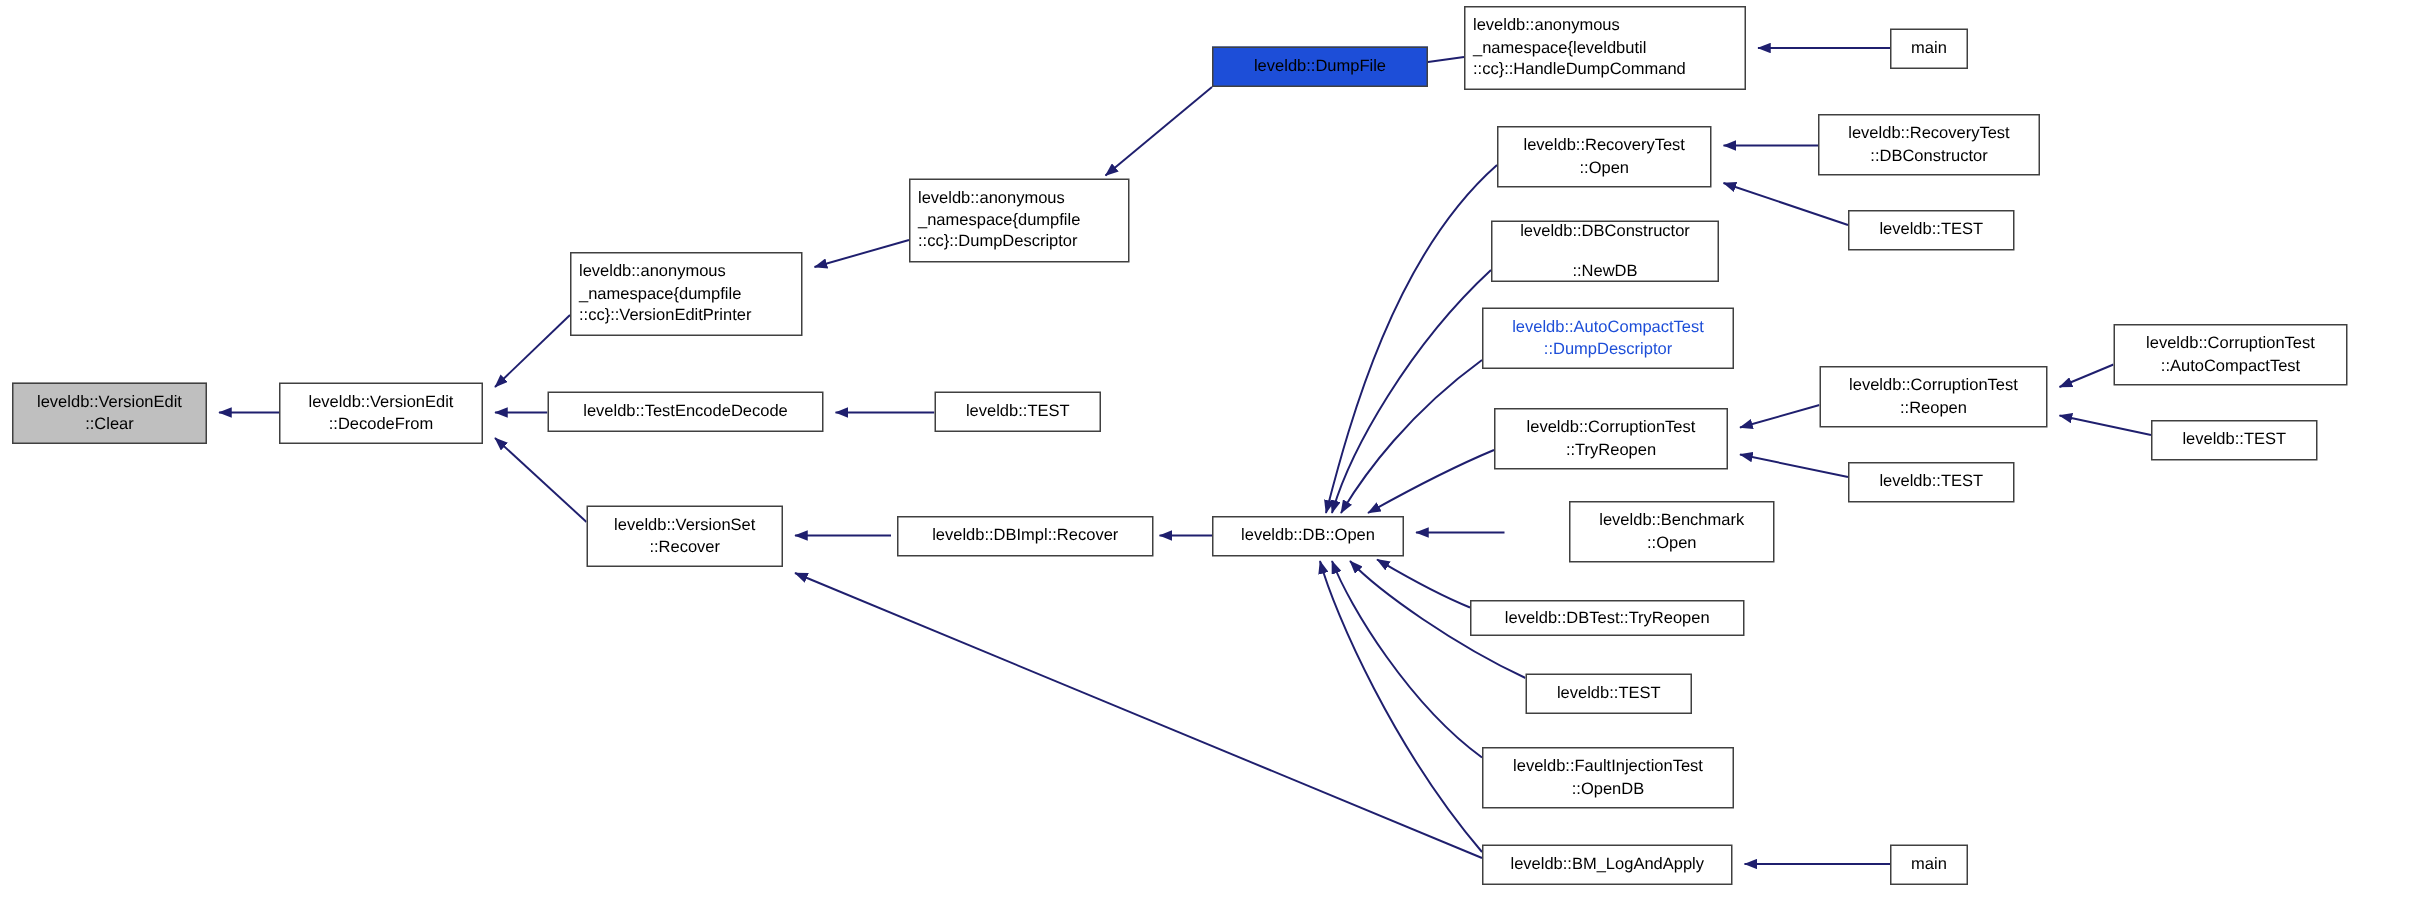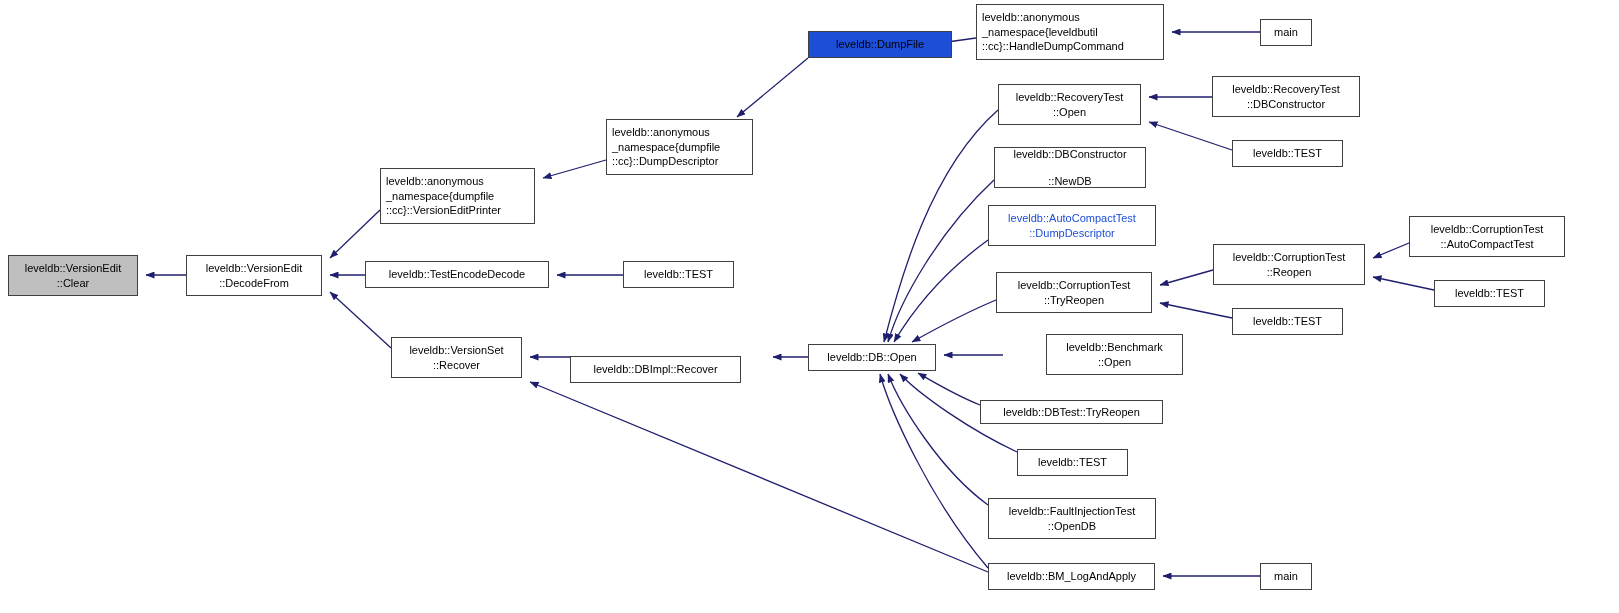--- a/index.html
+++ b/index.html
@@ -92,21 +92,21 @@
         <path d="M1260,576 L1163,576" fill="none" stroke="#1f1f6e" stroke-width="1.3" marker-end="url(#arrowhead)"></path>
       </g>
   </svg>
   <div id="node-layer">
       <div class="node highlight" style="left: 8px; top: 255px; width: 130px; height: 41px; border-color: rgb(64, 64, 64); background: rgb(191, 191, 191); color: rgb(0, 0, 0);"><span class="ln">leveldb::VersionEdit</span><span class="ln">::Clear</span></div>
       <div class="node" style="left: 186px; top: 255px; width: 136px; height: 41px; border-color: rgb(64, 64, 64); background: rgb(255, 255, 255); color: rgb(0, 0, 0);"><span class="ln">leveldb::VersionEdit</span><span class="ln">::DecodeFrom</span></div>
       <div class="node leftalign" style="left: 380px; top: 168px; width: 155px; height: 56px; border-color: rgb(64, 64, 64); background: rgb(255, 255, 255); color: rgb(0, 0, 0);"><span class="ln">leveldb::anonymous</span><span class="ln">_namespace{dumpfile</span><span class="ln">::cc}::VersionEditPrinter</span></div>
       <div class="node" style="left: 365px; top: 261px; width: 184px; height: 27px; border-color: rgb(64, 64, 64); background: rgb(255, 255, 255); color: rgb(0, 0, 0);"><span class="ln">leveldb::TestEncodeDecode</span></div>
       <div class="node" style="left: 623px; top: 261px; width: 111px; height: 27px; border-color: rgb(64, 64, 64); background: rgb(255, 255, 255); color: rgb(0, 0, 0);"><span class="ln">leveldb::TEST</span></div>
       <div class="node" style="left: 391px; top: 337px; width: 131px; height: 41px; border-color: rgb(64, 64, 64); background: rgb(255, 255, 255); color: rgb(0, 0, 0);"><span class="ln">leveldb::VersionSet</span><span class="ln">::Recover</span></div>
-      <div class="node" style="left: 570px; top: 344px; width: 171px; height: 27px; border-color: rgb(64, 64, 64); background: rgb(255, 255, 255); color: rgb(0, 0, 0); margin-top: 12px;"><span class="ln">leveldb::DBImpl::Recover</span></div>
+      <div class="node" style="left: 598px; top: 344px; width: 171px; height: 27px; border-color: rgb(64, 64, 64); background: rgb(255, 255, 255); color: rgb(0, 0, 0);"><span class="ln">leveldb::DBImpl::Recover</span></div>
       <div class="node" style="left: 808px; top: 344px; width: 128px; height: 27px; border-color: rgb(64, 64, 64); background: rgb(255, 255, 255); color: rgb(0, 0, 0);"><span class="ln">leveldb::DB::Open</span></div>
       <div class="node leftalign" style="left: 606px; top: 119px; width: 147px; height: 56px; border-color: rgb(64, 64, 64); background: rgb(255, 255, 255); color: rgb(0, 0, 0);"><span class="ln">leveldb::anonymous</span><span class="ln">_namespace{dumpfile</span><span class="ln">::cc}::DumpDescriptor</span></div>
       <div class="node" style="left: 808px; top: 31px; width: 144px; height: 27px; border-color: rgb(64, 64, 64); background: #1d4ed8; color: rgb(0, 0, 0);"><span class="ln">leveldb::DumpFile</span></div>
       <div class="node leftalign" style="left: 976px; top: 4px; width: 188px; height: 56px; border-color: rgb(64, 64, 64); background: rgb(255, 255, 255); color: rgb(0, 0, 0);"><span class="ln">leveldb::anonymous</span><span class="ln">_namespace{leveldbutil</span><span class="ln">::cc}::HandleDumpCommand</span></div>
       <div class="node" style="left: 1260px; top: 19px; width: 52px; height: 27px; border-color: rgb(64, 64, 64); background: rgb(255, 255, 255); color: rgb(0, 0, 0);"><span class="ln">main</span></div>
       <div class="node" style="left: 998px; top: 84px; width: 143px; height: 41px; border-color: rgb(64, 64, 64); background: rgb(255, 255, 255); color: rgb(0, 0, 0);"><span class="ln">leveldb::RecoveryTest</span><span class="ln">::Open</span></div>
       <div class="node" style="left: 1212px; top: 76px; width: 148px; height: 41px; border-color: rgb(64, 64, 64); background: rgb(255, 255, 255); color: rgb(0, 0, 0);"><span class="ln">leveldb::RecoveryTest</span><span class="ln">::DBConstructor</span></div>
       <div class="node" style="left: 1232px; top: 140px; width: 111px; height: 27px; border-color: rgb(64, 64, 64); background: rgb(255, 255, 255); color: rgb(0, 0, 0);"><span class="ln">leveldb::TEST</span></div>
       <div class="node" style="left: 994px; top: 147px; width: 152px; height: 41px; border-color: rgb(64, 64, 64); background: rgb(255, 255, 255); color: rgb(0, 0, 0); gap: 13px;"><span class="ln">leveldb::DBConstructor</span><span class="ln">::NewDB</span></div>
       <div class="node" style="left: 988px; top: 205px; width: 168px; height: 41px; border-color: rgb(64, 64, 64); background: rgb(255, 255, 255); color: #1d4ed8;"><span class="ln">leveldb::AutoCompactTest</span><span class="ln">::DumpDescriptor</span></div>

